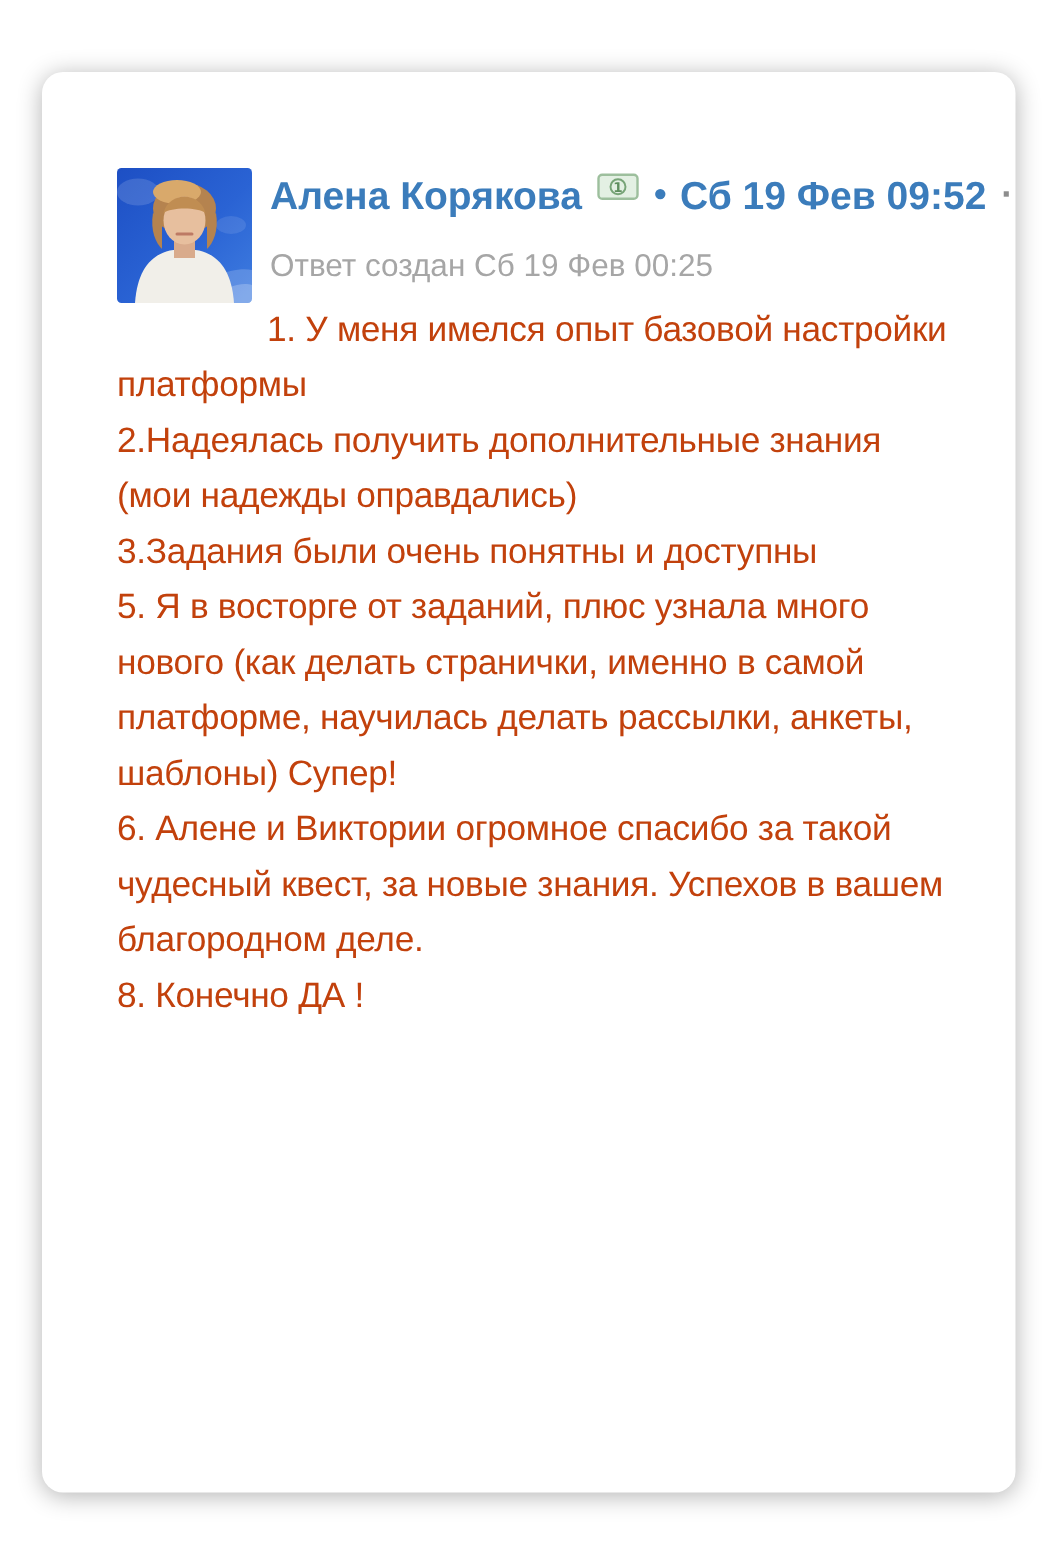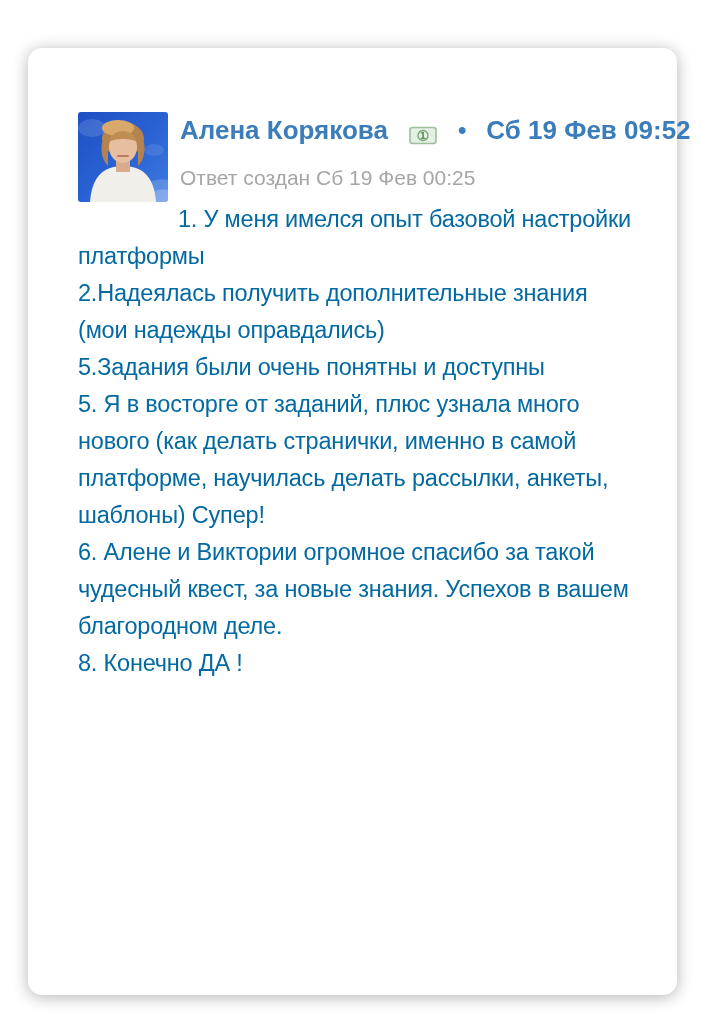--- a/index.html
+++ b/index.html
@@ -39,22 +39,22 @@
     overflow: hidden;
     flex: 0 0 auto;
     cursor: pointer;
   }
   .meta {
     padding-top: 3px;
     min-width: 0;
   }
   .name-row {
     display: flex;
-    align-items: flex-end;
-    gap: 20px;
+    align-items: flex-start;
+    gap: 9px;
     font-size: 26px;
     font-weight: bold;
     color: #3b7cbb;
     line-height: 30px;
     white-space: nowrap;
   }
   .author-name { cursor: pointer; }
   .banknote-wrap {
     display: inline-flex;
     align-items: center;
@@ -74,21 +74,21 @@
     margin-top: 20px;
     font-size: 21px;
     line-height: 26px;
     color: #a6a6a6;
     white-space: nowrap;
   }
   .body-text {
     margin-top: -1px;
     font-size: 23.5px;
     line-height: 37px;
-    color: #0369a1;
+    color: #c2410c;
     letter-spacing: -0.2px;
   }
   .body-text p {
     margin: 0;
   }
   .body-text p.first-item {
     text-indent: 100px;
   }
 </style>
 </head>
@@ -138,20 +138,20 @@
           <span>Сб 19 Фев 09:52</span>
           <span class="trail-dot">·</span>
         </div>
         <div class="subtitle">Ответ создан Сб 19 Фев 00:25</div>
       </div>
     </div>
 
     <div class="body-text">
       <p class="first-item">1. У меня имелся опыт базовой настройки платформы</p>
       <p>2.Надеялась получить дополнительные знания (мои надежды оправдались)</p>
-      <p>5.Задания были очень понятны и доступны</p>
+      <p>3.Задания были очень понятны и доступны</p>
       <p>5. Я в восторге от заданий, плюс узнала много нового (как делать странички, именно в самой платформе, научилась делать рассылки, анкеты, шаблоны) Супер!</p>
       <p>6. Алене и Виктории огромное спасибо за такой чудесный квест, за новые знания. Успехов в вашем благородном деле.</p>
       <p>8. Конечно ДА !</p>
     </div>
 
   </div>
 </div>
 
 </body></html>

